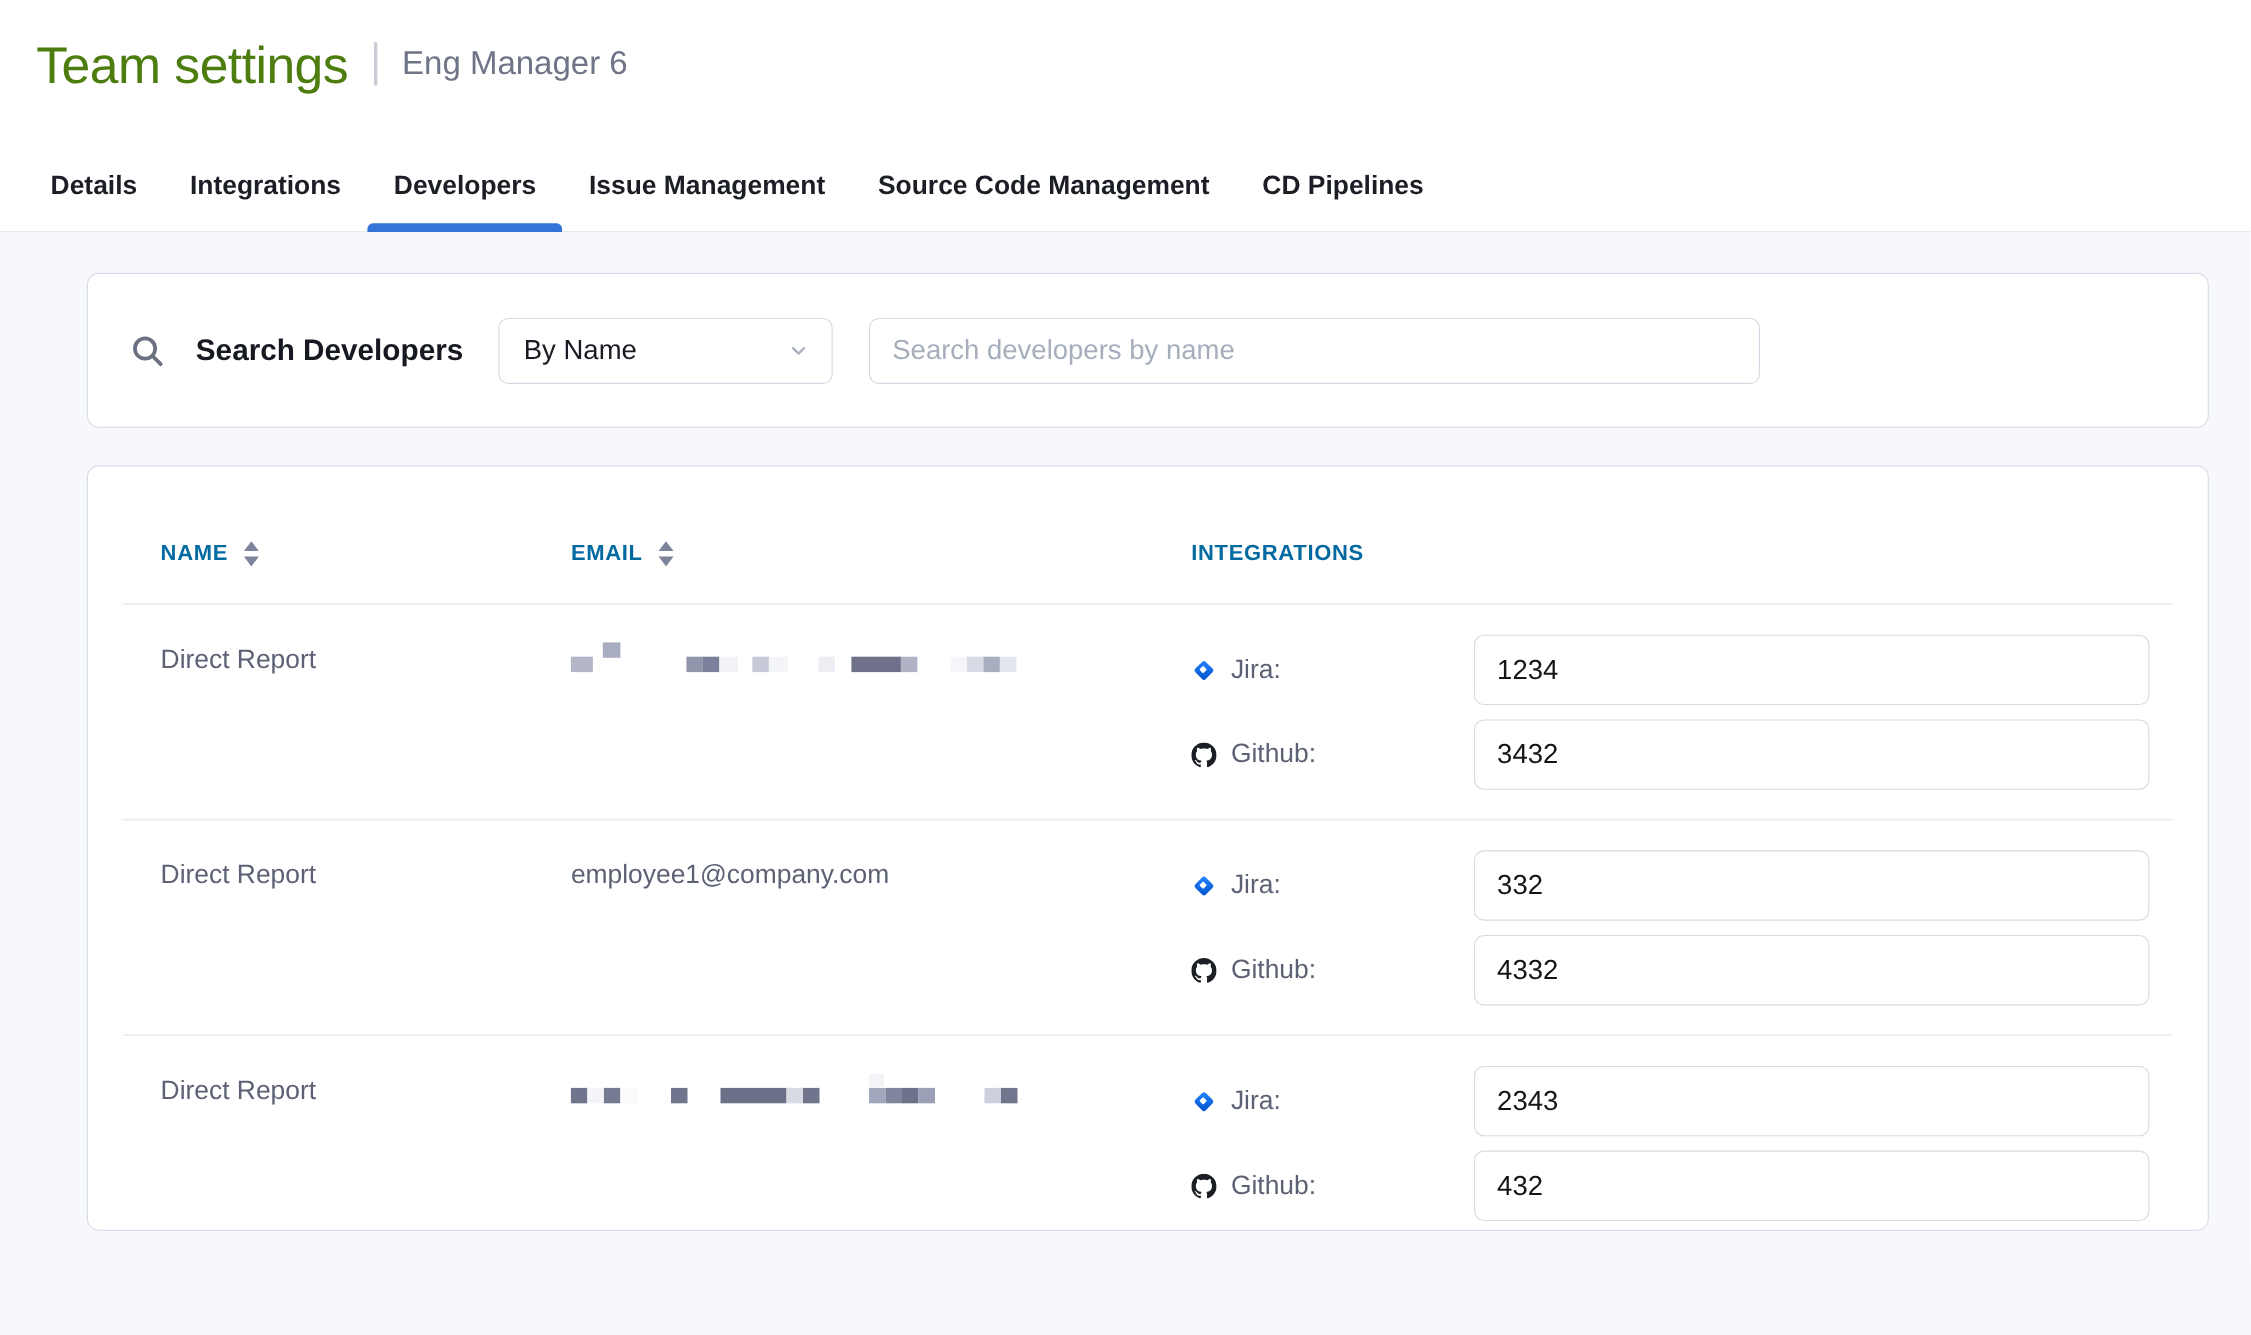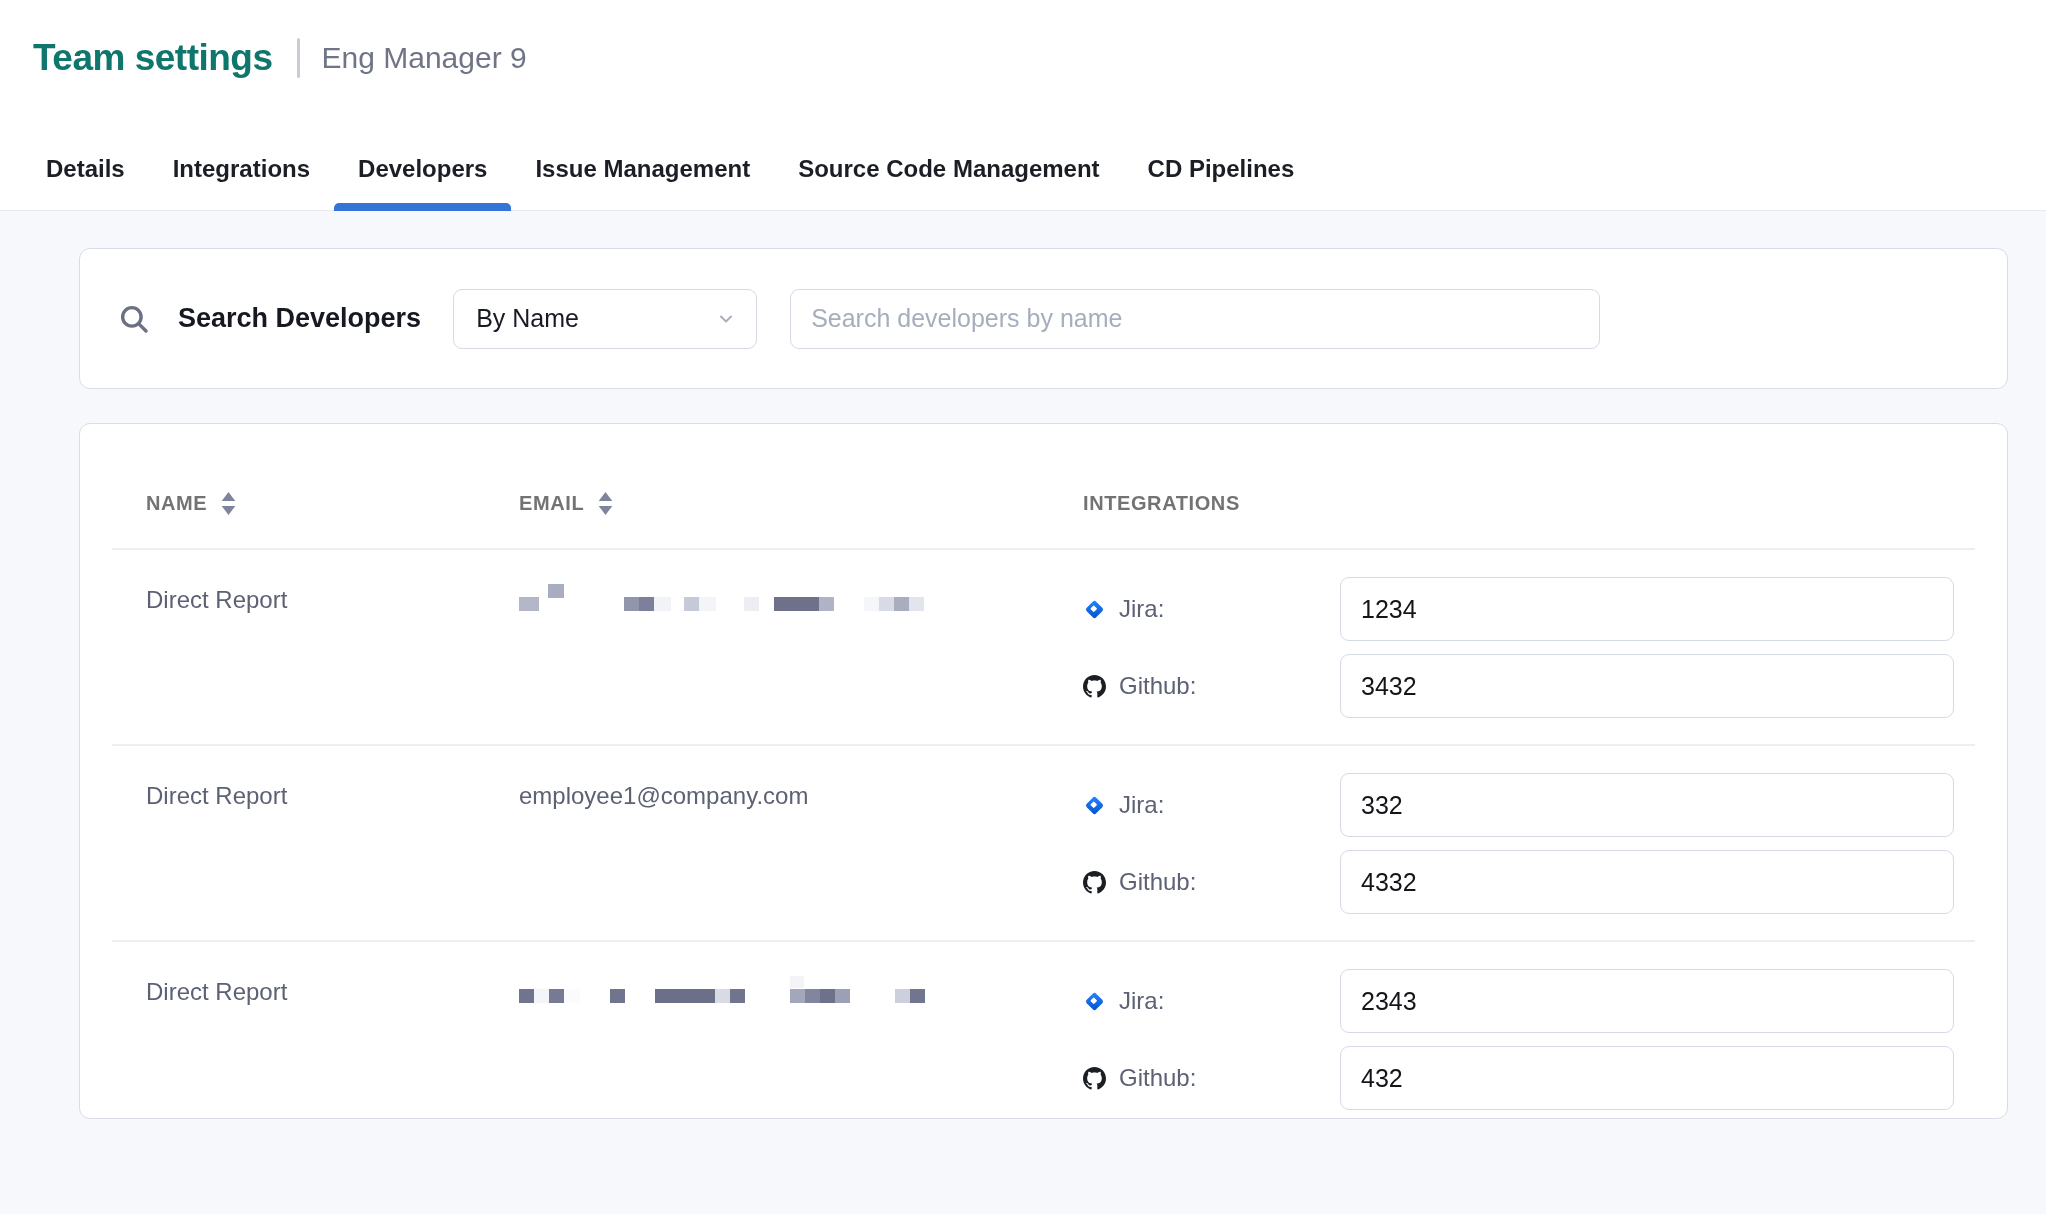--- a/index.html
+++ b/index.html
@@ -6,21 +6,21 @@
   html,body { width:2046px; height:1214px; }
   body {
     font-family:"Liberation Sans","DejaVu Sans",sans-serif;
     background:#f7f8fb;
     color:#121318;
     overflow:hidden;
   }
   
   .app-header { background:#ffffff; border-bottom:1px solid #e7e9f0; }
   .title-row { display:flex; align-items:center; padding:34px 0 0 33px; height:82px; }
-  .page-title { font-size:37px; font-weight:700; letter-spacing:-0.5px; color:#0f766e; }
+  .page-title { font-size:47px; font-weight:400; letter-spacing:-0.5px; color:#4d7c0f; }
   .title-sep { width:3px; height:40px; background:#c9ccd6; margin:0 22px 0 24px; border-radius:2px; }
   .subtitle { font-size:30px; color:#6f7486; }
   .tabs { display:flex; margin-top:72px; padding-left:22px; }
   .tab {
     background:none; border:none; cursor:pointer; position:relative;
     font-family:inherit; font-size:24px; font-weight:600; color:#1c1e26;
     padding:0 24px 26px 24px; line-height:30px;
   }
   .tab.active::after {
     content:""; position:absolute; left:0; right:0; bottom:-1px; height:8px;
@@ -44,21 +44,21 @@
     font-family:inherit; font-size:25px; color:#191b22; padding:0 20px; outline:none; background:#fff;
   }
   .search-input::placeholder { color:#a6aebc; }
   
   .table-card { height:696px; padding:0 32px; overflow:hidden; }
   .t-head {
     display:grid; grid-template-columns:373px 564px 1fr;
     padding:66px 0 32px 34px; border-bottom:2px solid #edeef4;
   }
   .th { display:flex; align-items:center; gap:14px; font-size:20px; font-weight:700;
-        letter-spacing:0.6px; color:#737373; line-height:26px; }
+        letter-spacing:0.6px; color:#0369a1; line-height:26px; }
   .sort-icon { display:inline-flex; width:15px; height:23px; cursor:pointer; }
   .t-row {
     display:grid; grid-template-columns:373px 564px 1fr;
     padding:27px 0 26px 34px; border-bottom:2px solid #edeef4;
   }
   .cell { font-size:24px; color:#5d6174; }
   .name-cell, .email-cell { padding-top:8px; line-height:30px; }
   .email-text { display:inline; }
   .redacted { display:none; position:relative; height:32px; width:430px; }
   .redacted .px { position:absolute; display:block; }
@@ -73,21 +73,21 @@
     font-family:inherit; font-size:25px; color:#141519; padding:0 20px; outline:none;
   }
 </style>
 </head>
 <body>
 
 <header class="app-header">
   <div class="title-row">
     <h1 class="page-title">Team settings</h1>
     <span class="title-sep"></span>
-    <span class="subtitle">Eng Manager 9</span>
+    <span class="subtitle">Eng Manager 6</span>
   </div>
   <nav class="tabs">
       <button class="tab">
     <span>Details</span>
   </button>
       <button class="tab">
     <span>Integrations</span>
   </button>
       <button class="tab active">
     <span>Developers</span>

